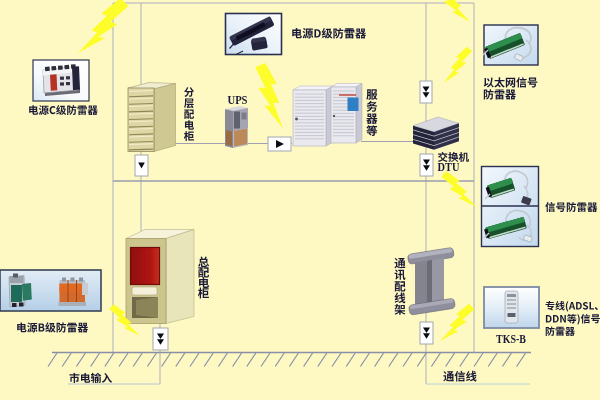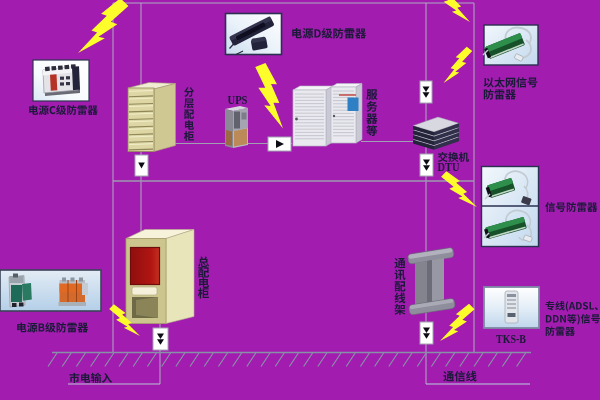--- a/index.html
+++ b/index.html
@@ -1,14 +1,14 @@
 <!DOCTYPE html>
 <html><head><meta charset="utf-8"><style>
 html,body{margin:0;padding:0}
-#c{position:relative;width:600px;height:400px;background:#a21caf;overflow:hidden;font-family:"Liberation Sans",sans-serif}
+#c{position:relative;width:600px;height:400px;background:#fef9c3;overflow:hidden;font-family:"Liberation Sans",sans-serif}
 svg{position:absolute;left:0;top:0}
 </style></head><body>
 <div id="c">
 <svg width="600" height="400" viewBox="0 0 600 400">
 <defs>
 <linearGradient id="cgrad" x1="1" y1="0" x2="0" y2="1">
  <stop offset="0" stop-color="#ffffff"></stop>
           <stop offset="0.62" stop-color="#f7fafd"></stop>
           <stop offset="1" stop-color="#d9e7f4"></stop>
 </linearGradient>

